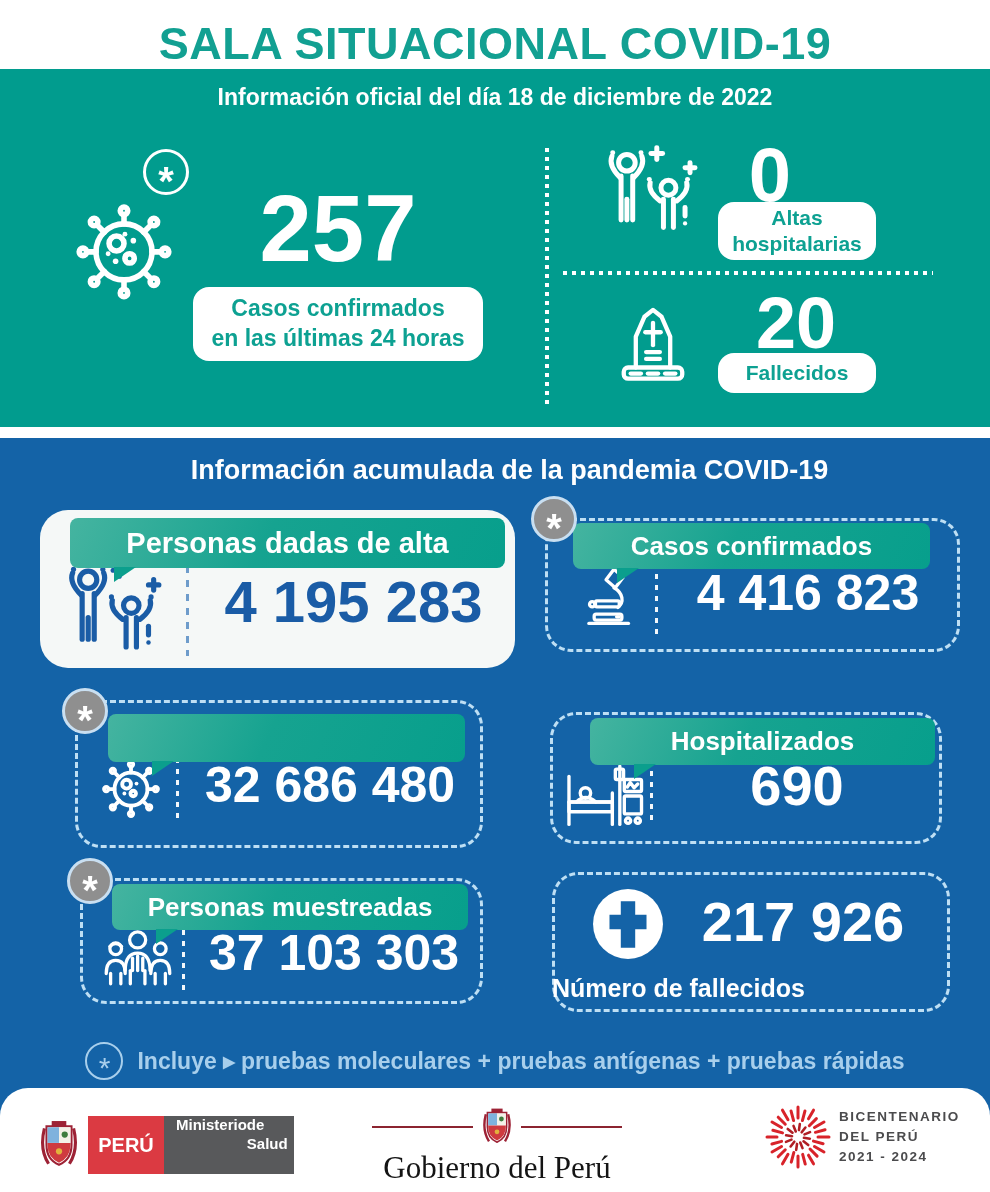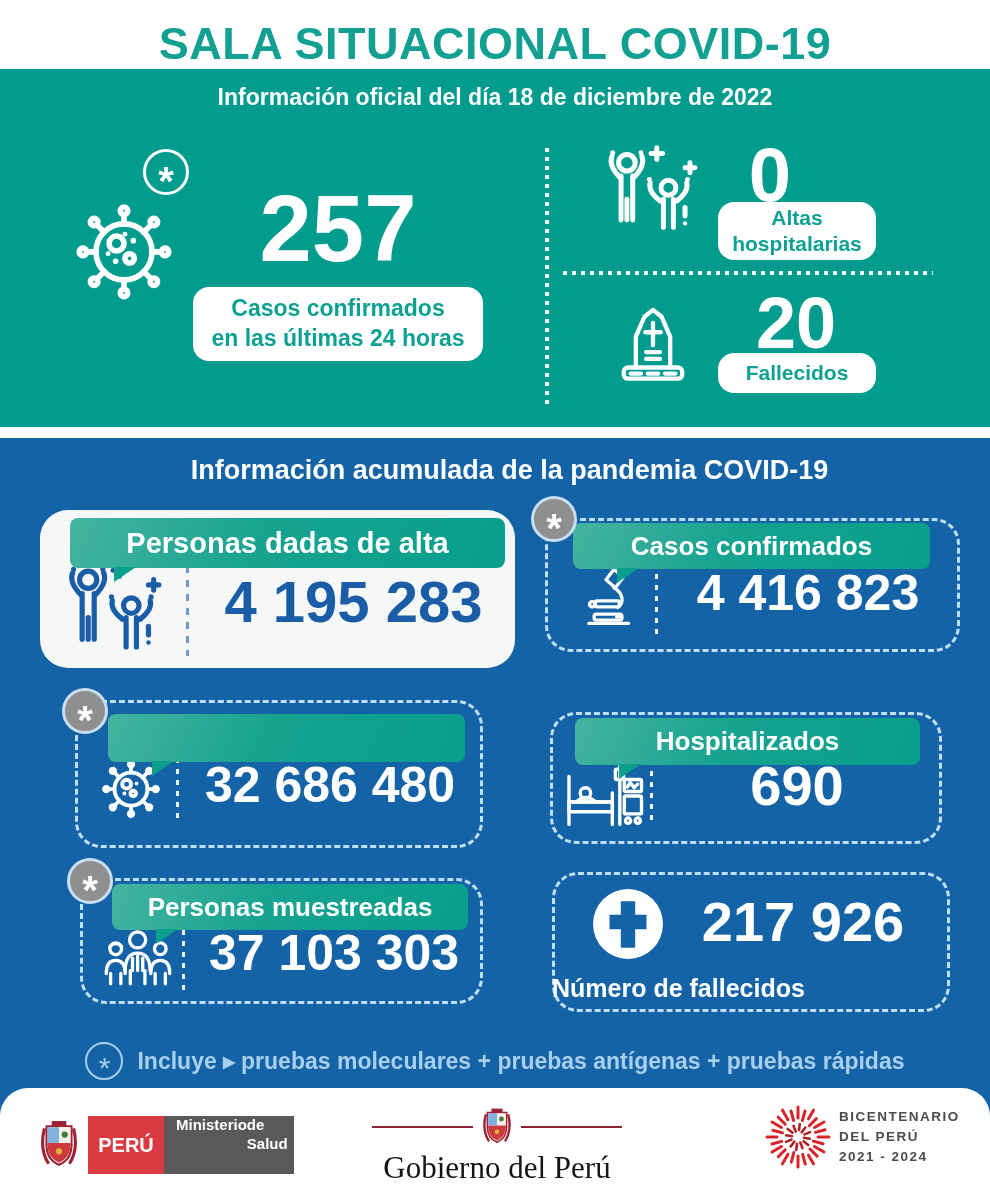--- a/index.html
+++ b/index.html
@@ -285,21 +285,21 @@
         <circle cx="52" cy="53" r="8"></circle>
         <circle cx="70" cy="52" r="3.5" fill="currentColor" stroke="none"></circle>
         <circle cx="64" cy="70" r="5"></circle>
         <circle cx="48" cy="70" r="3.5" fill="currentColor" stroke="none"></circle>
       </svg>
     </div>
     <div class="card-vdot" style="left:176px;top:320px;height:64px;"></div>
     <div class="num-white" style="left:184px;top:322px;width:292px;font-size:50px;">32 686 480</div>
 
     <div class="card-dash" style="left:550px;top:274px;width:392px;height:132px;"></div>
-    <div class="tab" style="left:575px;top:260px;width:345px;height:47px;font-size:26px;">
+    <div class="tab" style="left:590px;top:260px;width:345px;height:47px;font-size:26px;">
       <span>Hospitalizados</span>
       <i class="tab-tail"></i>
     </div>
     <div class="icon" style="left:560px;top:315px;width:86px;height:80px;">
       <svg viewBox="0 0 115 100" fill="none" stroke="currentColor" stroke-width="4.5" stroke-linecap="round" stroke-linejoin="round">
         <line x1="12" y1="28" x2="12" y2="92"></line>
         <path d="M12,62 H70"></path>
         <rect x="12" y="62" width="58" height="13"></rect>
         <line x1="70" y1="50" x2="70" y2="92"></line>
         <circle cx="34" cy="50" r="7"></circle>

